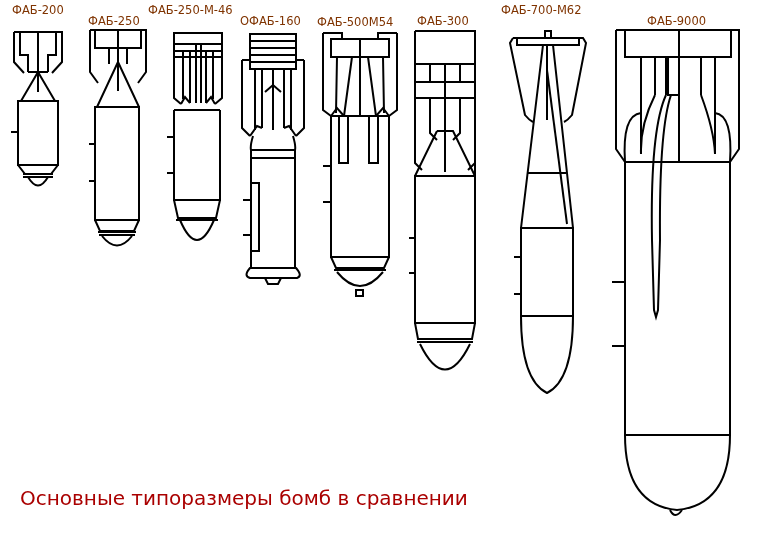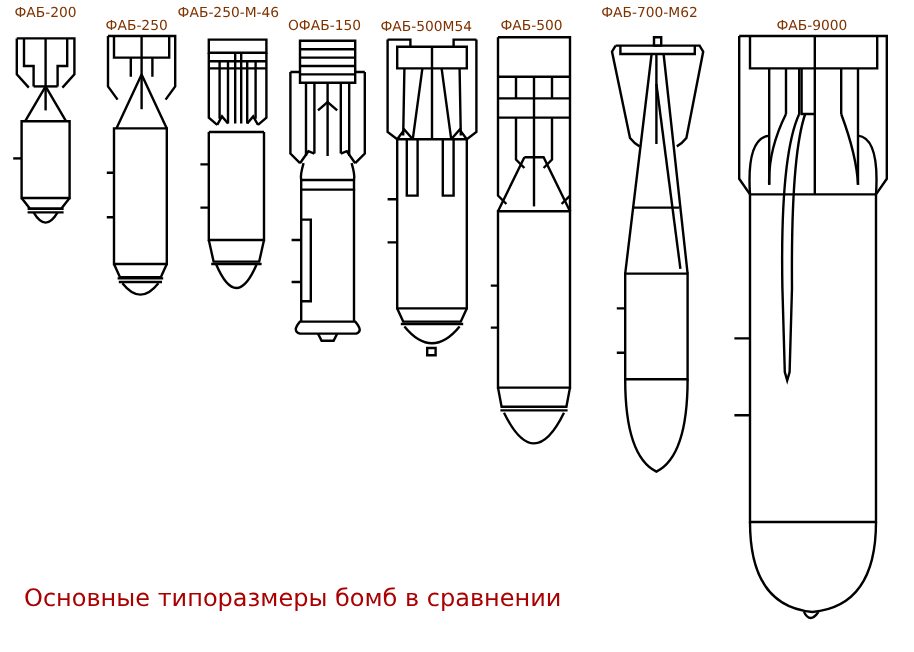--- a/index.html
+++ b/index.html
@@ -11,23 +11,23 @@
              white-space:nowrap; font-family:"DejaVu Sans", sans-serif; }
   svg.art { position:absolute; left:0; top:0; }
   svg.art * { fill:none; stroke:#000; stroke-width:2; stroke-linejoin:miter; }
 </style>
 </head>
 <body>
 
 <div class="lbl" style="left:12px;top:3px;">ФАБ-200</div>
 <div class="lbl" style="left:88px;top:14px;">ФАБ-250</div>
 <div class="lbl" style="left:148px;top:3px;">ФАБ-250-М-46</div>
-<div class="lbl" style="left:240px;top:14px;">ОФАБ-150</div>
+<div class="lbl" style="left:240px;top:14px;">ОФАБ-160</div>
 <div class="lbl" style="left:317px;top:15px;">ФАБ-500М54</div>
-<div class="lbl" style="left:417px;top:14px;">ФАБ-500</div>
+<div class="lbl" style="left:417px;top:14px;">ФАБ-300</div>
 <div class="lbl" style="left:501px;top:3px;">ФАБ-700-М62</div>
 <div class="lbl" style="left:647px;top:14px;">ФАБ-9000</div>
 
 <svg class="art" width="762" height="543" viewBox="0 0 762 543">
 
   <g>
     <path d="M14,32 H62 V62 L52,73 M14,32 V62 L24,73"></path>
     <path d="M20,32 V55 H28 V72 M56,32 V55 H48 V72"></path>
     <path d="M28,72 H48"></path>
     <path d="M38,32 V92"></path>

